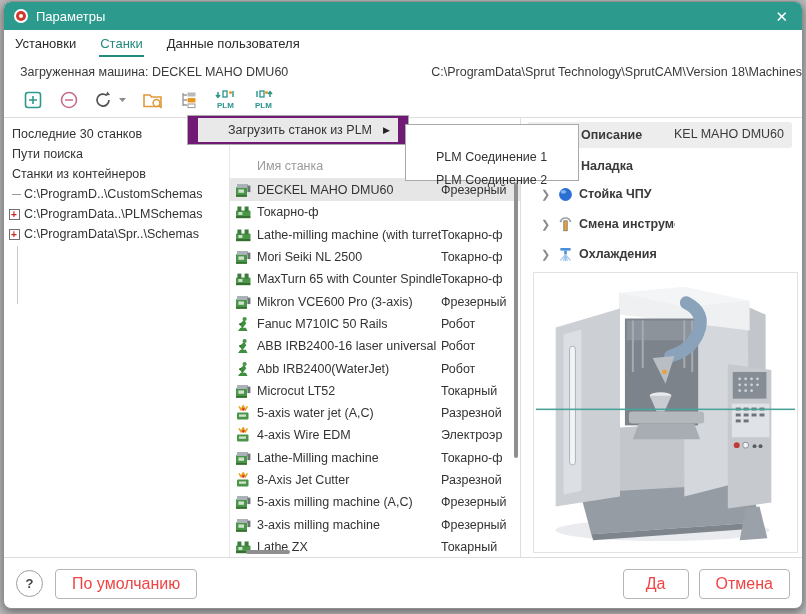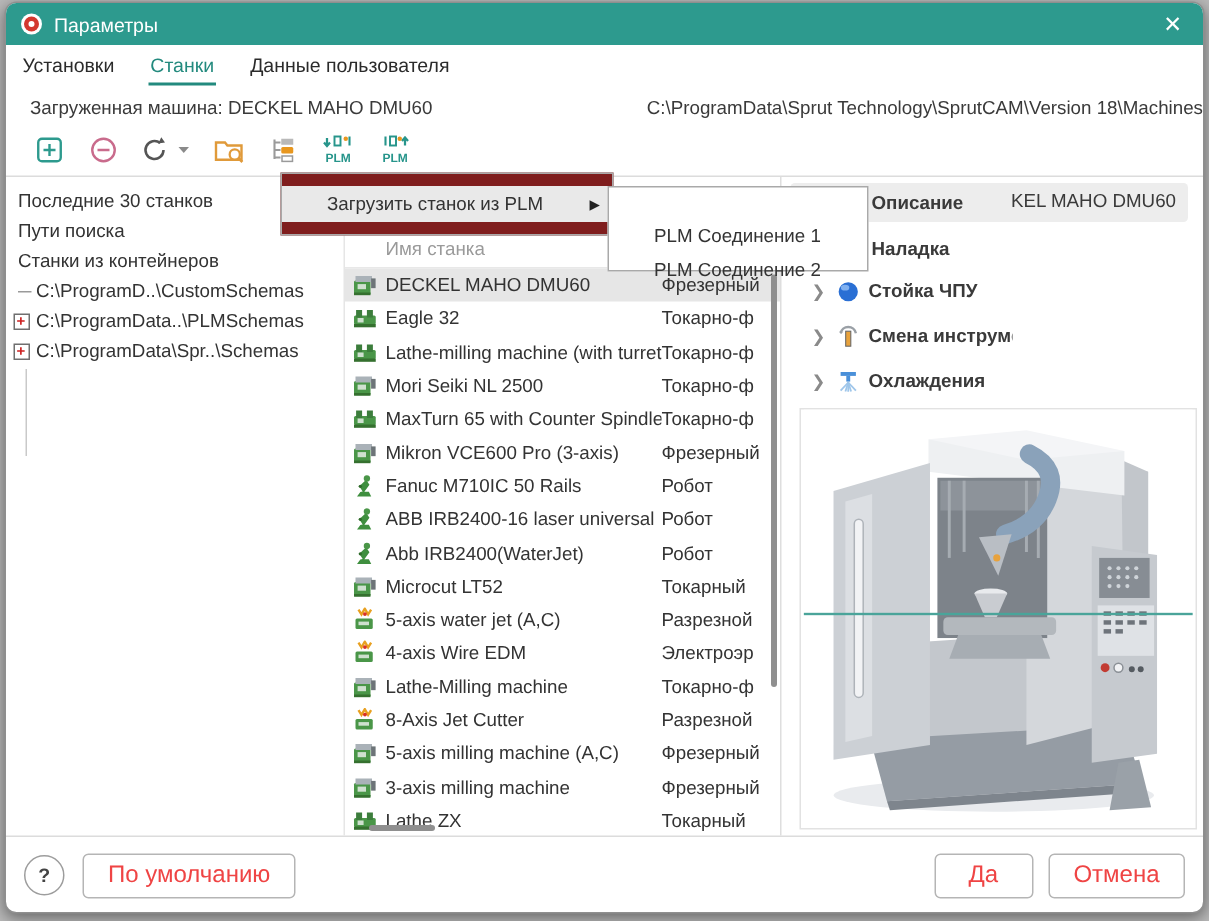--- a/index.html
+++ b/index.html
@@ -62,21 +62,21 @@
   .rtree-icon{width:17px;height:17px;margin-right:5px;}
   .rtree-label{font-weight:bold;color:#3a3a3a;font-size:12.5px;white-space:nowrap;overflow:hidden;max-width:96px;}
   .preview{position:absolute;left:12px;right:4px;top:154px;bottom:4px;border:1px solid #e2e2e2;background:#fff;}
   
   .footer{height:51px;border-top:1px solid #dcdcdc;display:flex;align-items:center;padding:0 12px;gap:10px;}
   .help-btn{width:25px;height:25px;border:1px solid #9d9d9d;border-radius:50%;display:flex;align-items:center;justify-content:center;font-weight:bold;color:#444;font-size:13px;}
   .btn{border:1px solid #b5b5b5;border-radius:4px;background:#fff;color:#ef4444;font-size:16px;padding:5px 16px;font-family:inherit;min-width:66px;}
   .btn-default{margin-left:2px;}
   .spacer{flex:1;}
   
-  .menu1{position:absolute;left:183px;top:115px;width:222px;height:42px;background:#7f1d1d;border:1px solid #a9a9a9;z-index:40;box-sizing:border-box;display:flex;align-items:center;padding:0;}
+  .menu1{position:absolute;left:183px;top:115px;width:222px;height:30px;background:#701a75;border:1px solid #a9a9a9;z-index:40;box-sizing:border-box;display:flex;align-items:center;padding:10px;}
   .menu1-item{flex:1;height:24px;background:#e9e9e9;display:flex;align-items:center;padding-left:30px;font-size:12.5px;color:#333;}
   .menu1-arrow{margin-left:auto;margin-right:8px;font-size:9px;color:#222;}
   .menu2{position:absolute;left:401px;top:124px;width:174px;height:57px;background:#fff;border:1px solid #a9a9a9;z-index:41;box-sizing:border-box;padding-top:20px;}
   .menu2-item{height:23px;display:flex;align-items:center;padding-left:30px;font-size:12.5px;color:#333;}
   u.acc{text-decoration:underline;}
 </style>
 </head>
 <body>
 
 <div class="dialog">
@@ -201,21 +201,20 @@
             <span class="mtype">Фрезерный</span>
           </div>
           <div class="mrow">
             <span class="micon"><svg width="17" height="16" viewBox="0 0 17 16">
                 <rect x="1" y="6.4" width="14.5" height="6" rx="1" fill="#4a9648"></rect>
                 <path d="M2.4 2.6 h4 v5 h-4z" fill="#3c7d3c"></path>
                 <path d="M9.6 2.6 h4 v5 h-4z" fill="#3c7d3c"></path>
                 <rect x="3.4" y="8" width="4" height="3" fill="#cfe0cf"></rect>
                 <rect x="1" y="12" width="14.5" height="2.2" fill="#35702f"></rect>
               </svg></span>
-            <span class="mname">Eagle 32</span>
             <span class="mtype">Токарно-ф</span>
           </div>
           <div class="mrow">
             <span class="micon"><svg width="17" height="16" viewBox="0 0 17 16">
                 <rect x="1" y="6.4" width="14.5" height="6" rx="1" fill="#4a9648"></rect>
                 <path d="M2.4 2.6 h4 v5 h-4z" fill="#3c7d3c"></path>
                 <path d="M9.6 2.6 h4 v5 h-4z" fill="#3c7d3c"></path>
                 <rect x="3.4" y="8" width="4" height="3" fill="#cfe0cf"></rect>
                 <rect x="1" y="12" width="14.5" height="2.2" fill="#35702f"></rect>
               </svg></span>

